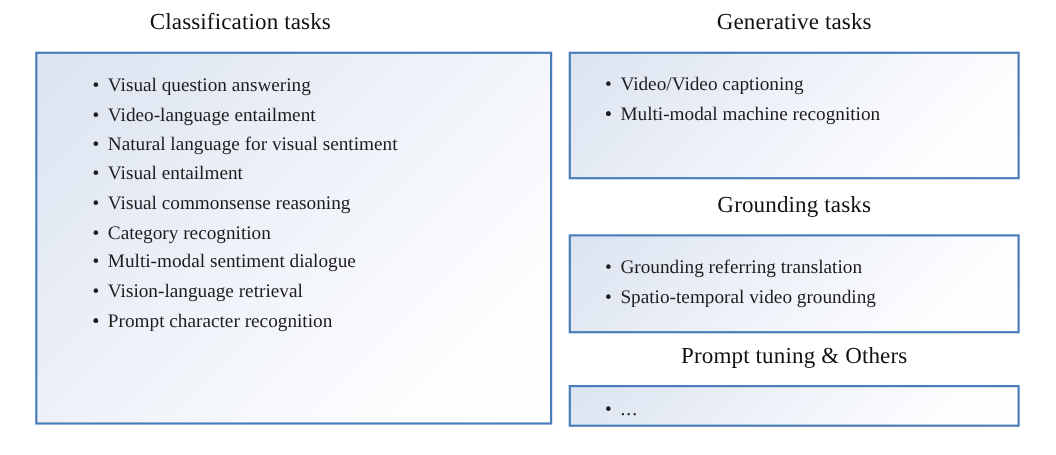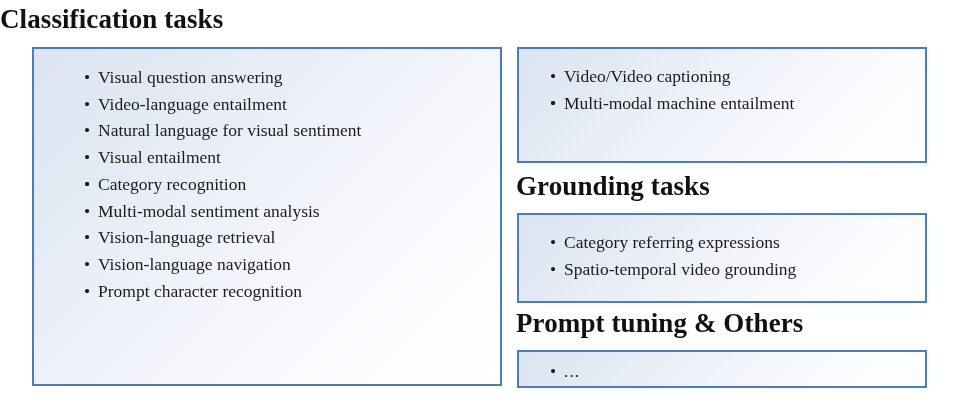--- a/index.html
+++ b/index.html
@@ -18,24 +18,25 @@
   .canvas {
     position: relative;
     width: 960px;
     height: 414px;
   }
 
   
   .section-heading {
     position: absolute;
     font-family: "Liberation Serif", "DejaVu Serif", serif;
-    font-size: 27px;
+    font-size: 21px;
     line-height: 32px;
-    font-weight: 700;
+    font-weight: 400;
     color: #111111;
+    text-align: center;
     white-space: nowrap;
     letter-spacing: 0.1px;
   }
 
   
   .task-box {
     position: absolute;
     box-sizing: border-box;
     border: 2px solid #4a7ebb;
     background: linear-gradient(135deg, #dbe4f0 0%, #e4eaf4 22%, #f1f4fa 52%, #fbfcfe 78%, #ffffff 100%);
@@ -88,43 +89,44 @@
 <div class="canvas">
 
   <div class="section-heading" id="heading-classification">Classification tasks</div>
 
   <div class="task-box" id="box-classification">
     <ul class="task-list">
       <li class="task-item"><span class="bullet">•</span><span>Visual question answering</span></li>
       <li class="task-item"><span class="bullet">•</span><span>Video-language entailment</span></li>
       <li class="task-item"><span class="bullet">•</span><span>Natural language for visual sentiment</span></li>
       <li class="task-item"><span class="bullet">•</span><span>Visual entailment</span></li>
+      <li class="task-item"><span class="bullet">•</span><span>Visual commonsense reasoning</span></li>
+      <li class="task-item"><span class="bullet">•</span><span>Category recognition</span></li>
+      <li class="task-item"><span class="bullet">•</span><span>Multi-modal sentiment dialogue</span></li>
+      <li class="task-item"><span class="bullet">•</span><span>Vision-language retrieval</span></li>
       <li class="task-item"><span class="bullet">•</span></li>
-      <li class="task-item"><span class="bullet">•</span><span>Category recognition</span></li>
-      <li class="task-item"><span class="bullet">•</span><span>Multi-modal sentiment analysis</span></li>
-      <li class="task-item"><span class="bullet">•</span><span>Vision-language retrieval</span></li>
-      <li class="task-item"><span class="bullet">•</span><span>Vision-language navigation</span></li>
       <li class="task-item"><span class="bullet">•</span><span>Prompt character recognition</span></li>
     </ul>
   </div>
 
+  <div class="section-heading" id="heading-generative">Generative tasks</div>
 
   <div class="task-box" id="box-generative">
     <ul class="task-list">
       <li class="task-item"><span class="bullet">•</span><span>Video/Video captioning</span></li>
       <li class="task-item"><span class="bullet">•</span></li>
-      <li class="task-item"><span class="bullet">•</span><span>Multi-modal machine entailment</span></li>
+      <li class="task-item"><span class="bullet">•</span><span>Multi-modal machine recognition</span></li>
     </ul>
   </div>
 
   <div class="section-heading" id="heading-regression">Grounding tasks</div>
 
   <div class="task-box" id="box-regression">
     <ul class="task-list">
-      <li class="task-item"><span class="bullet">•</span><span>Category referring expressions</span></li>
+      <li class="task-item"><span class="bullet">•</span><span>Grounding referring translation</span></li>
       <li class="task-item"><span class="bullet">•</span><span>Spatio-temporal video grounding</span></li>
     </ul>
   </div>
 
   <div class="section-heading" id="heading-prompt">Prompt tuning &amp; Others</div>
 
   <div class="task-box" id="box-prompt">
     <ul class="task-list">
       <li class="task-item"><span class="bullet">•</span><span>...</span></li>
     </ul>

